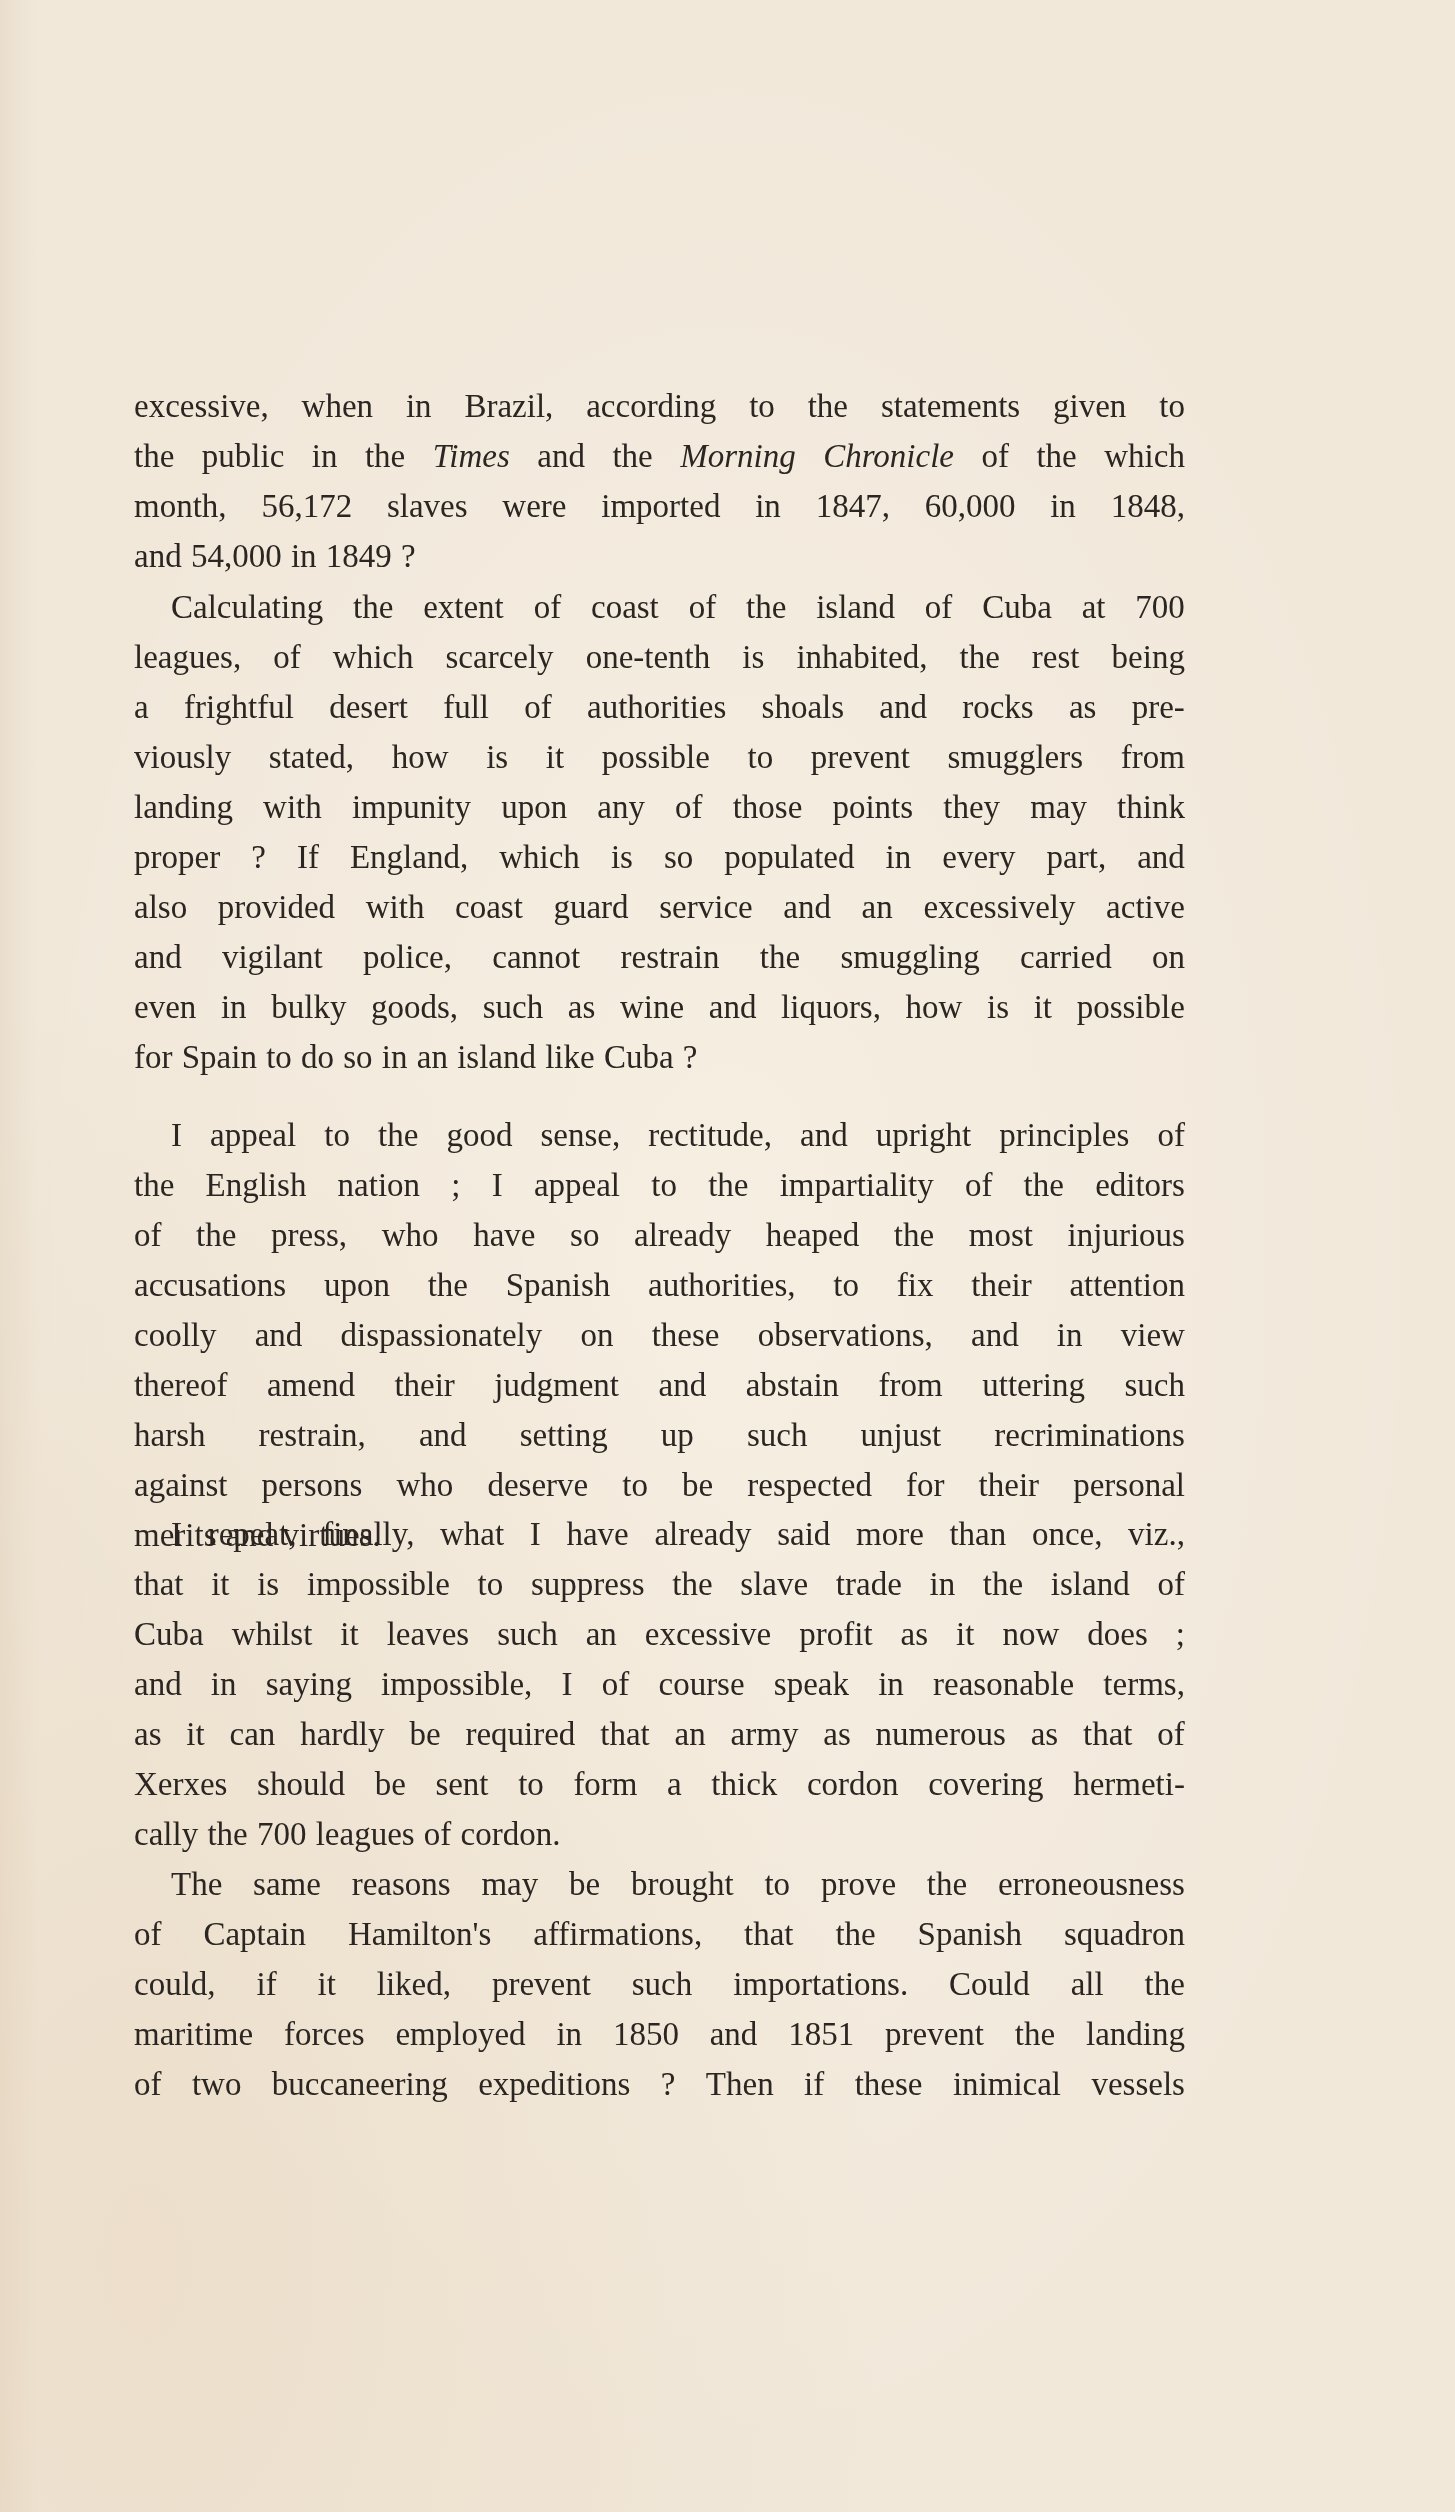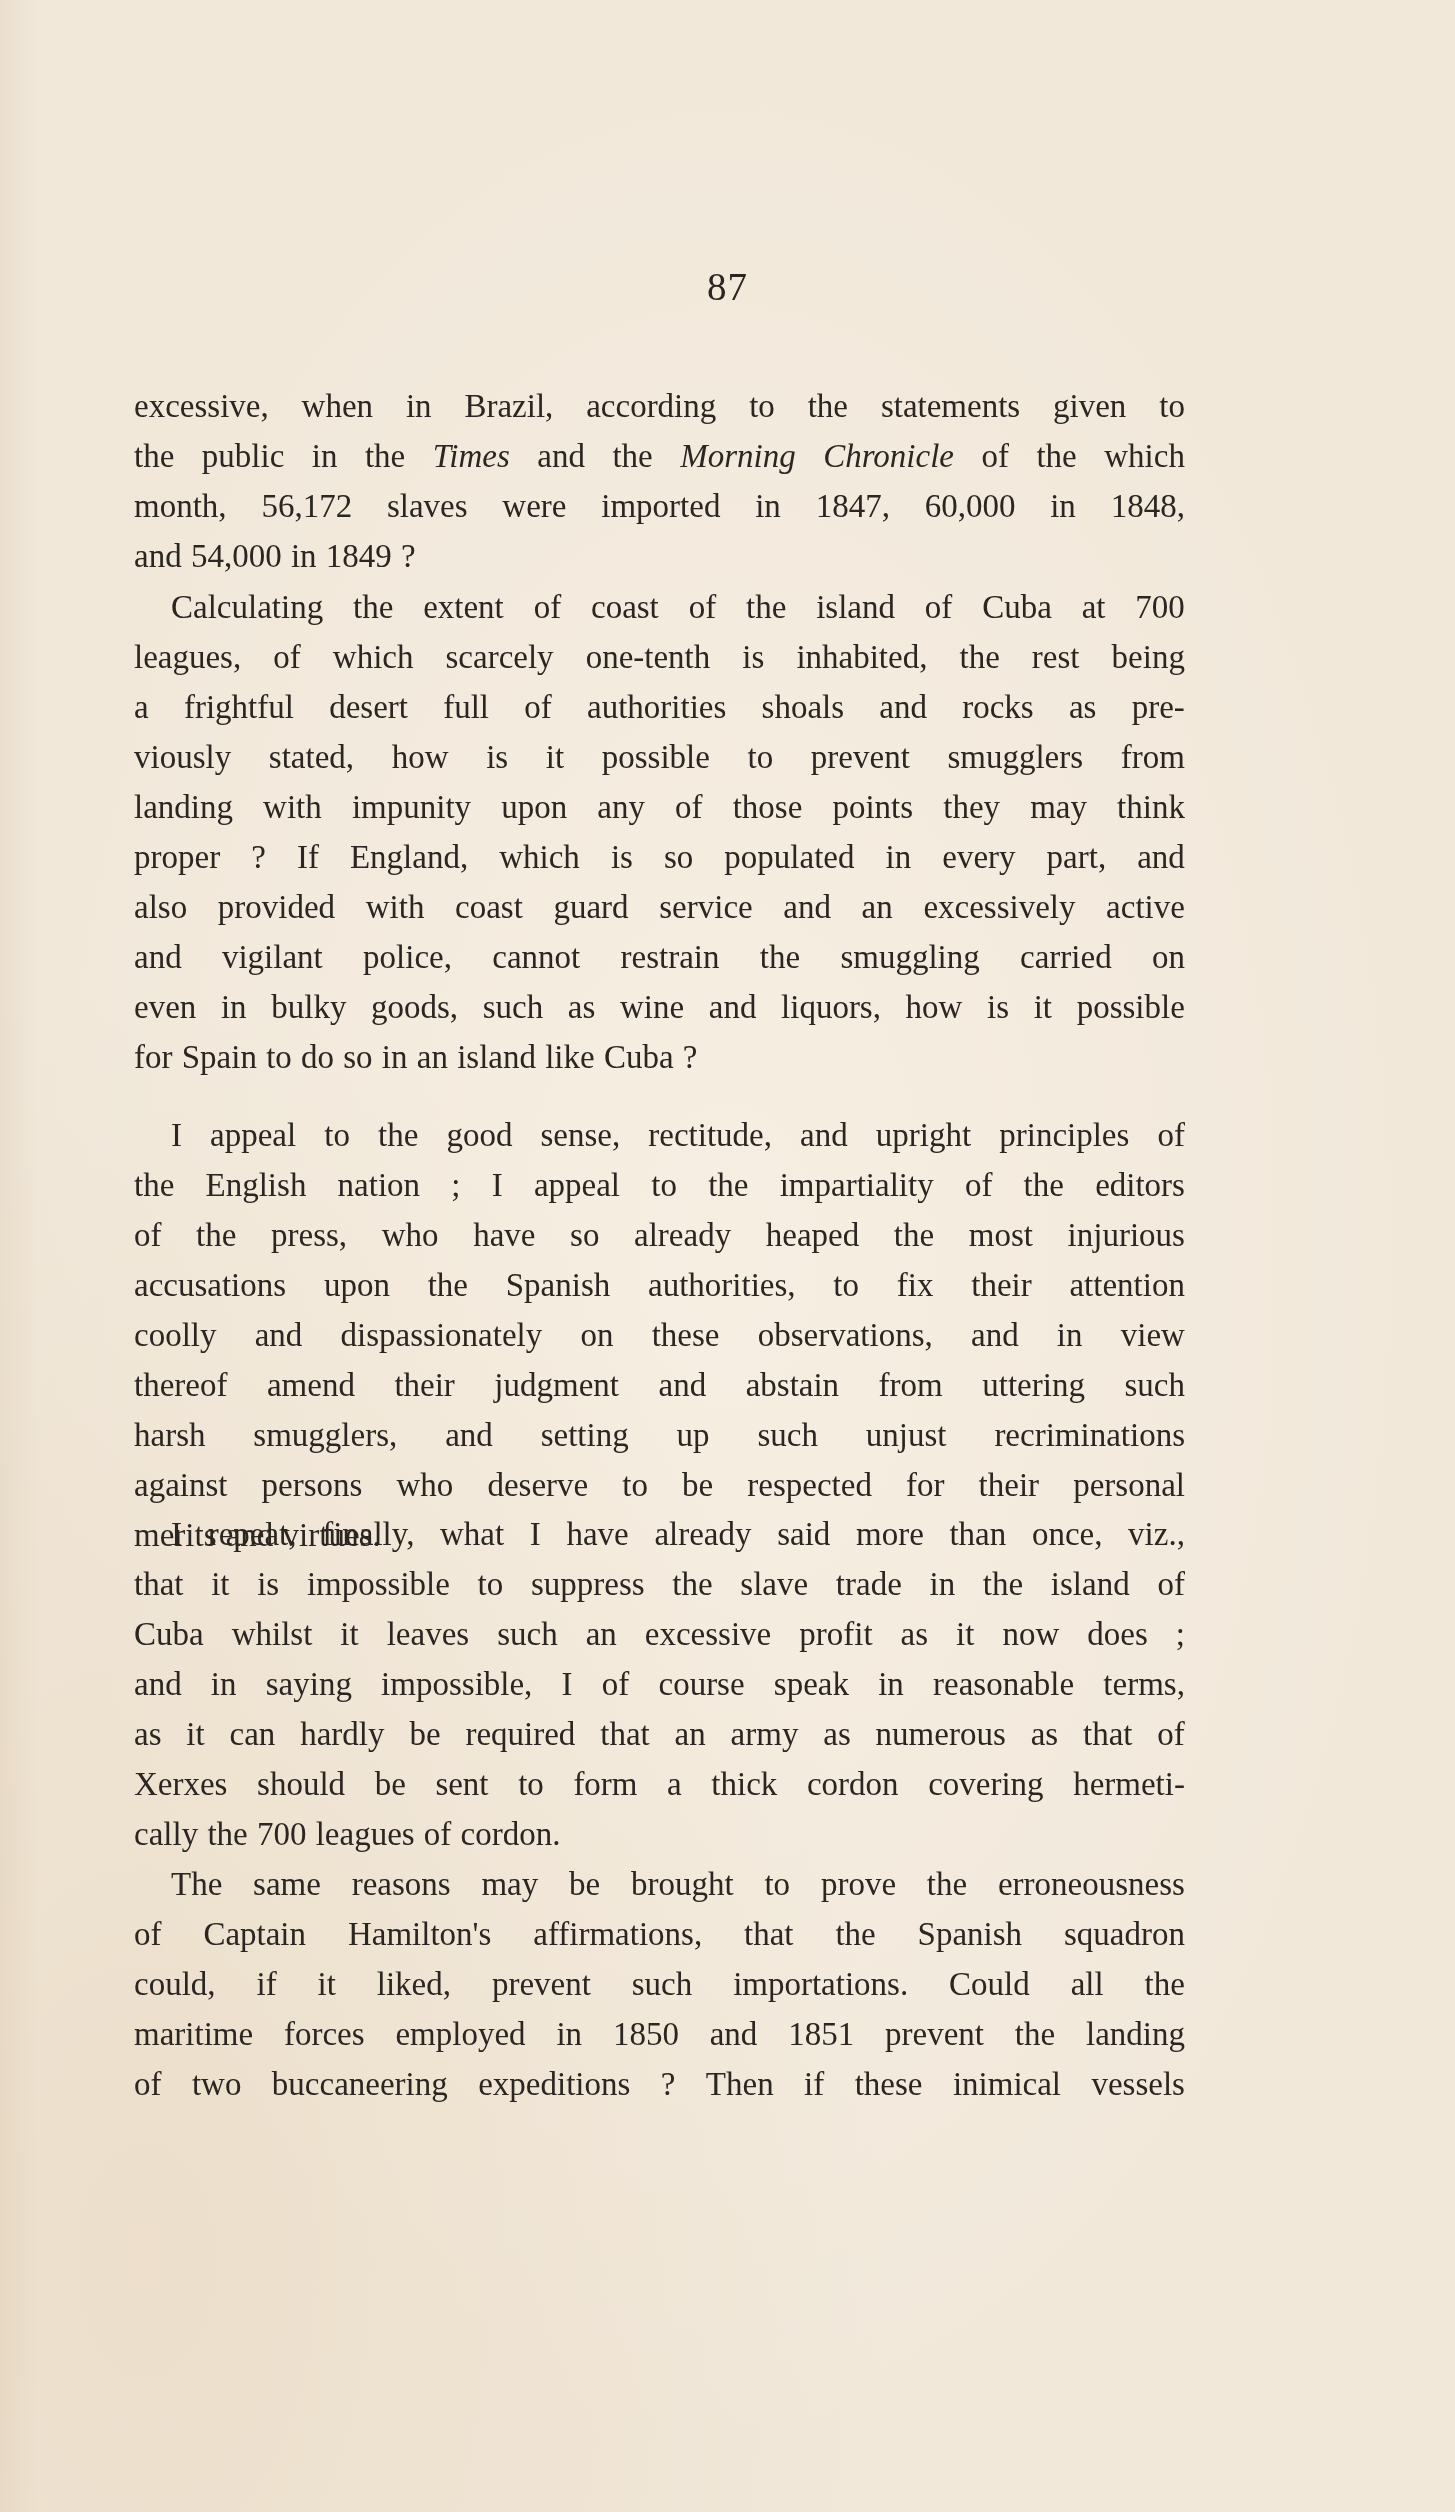--- a/index.html
+++ b/index.html
@@ -60,21 +60,20 @@
     .block-2 { top: 538px; margin-top: 44px; }
     .block-3 { top: 1110px; }
     .block-4 { top: 1509px; }
     .block-5 { top: 1859px; }
   </style>
 </head>
 <body>
 
 <div class="page">
 
-  <div class="page-number">87</div>
 
   <div class="text-block block-1">
     <div class="jl">
         <span>excessive,</span>
         <span>when</span>
         <span>in</span>
         <span>Brazil,</span>
         <span>according</span>
         <span>to</span>
         <span>the</span>
@@ -318,21 +317,21 @@
         <span>their</span>
         <span>judgment</span>
         <span>and</span>
         <span>abstain</span>
         <span>from</span>
         <span>uttering</span>
         <span>such</span>
       </div>
     <div class="jl">
         <span>harsh</span>
-        <span>smugglers,</span>
+        <span>restrain,</span>
         <span>and</span>
         <span>setting</span>
         <span>up</span>
         <span>such</span>
         <span>unjust</span>
         <span>recriminations</span>
       </div>
     <div class="jl">
         <span>against</span>
         <span>persons</span>

